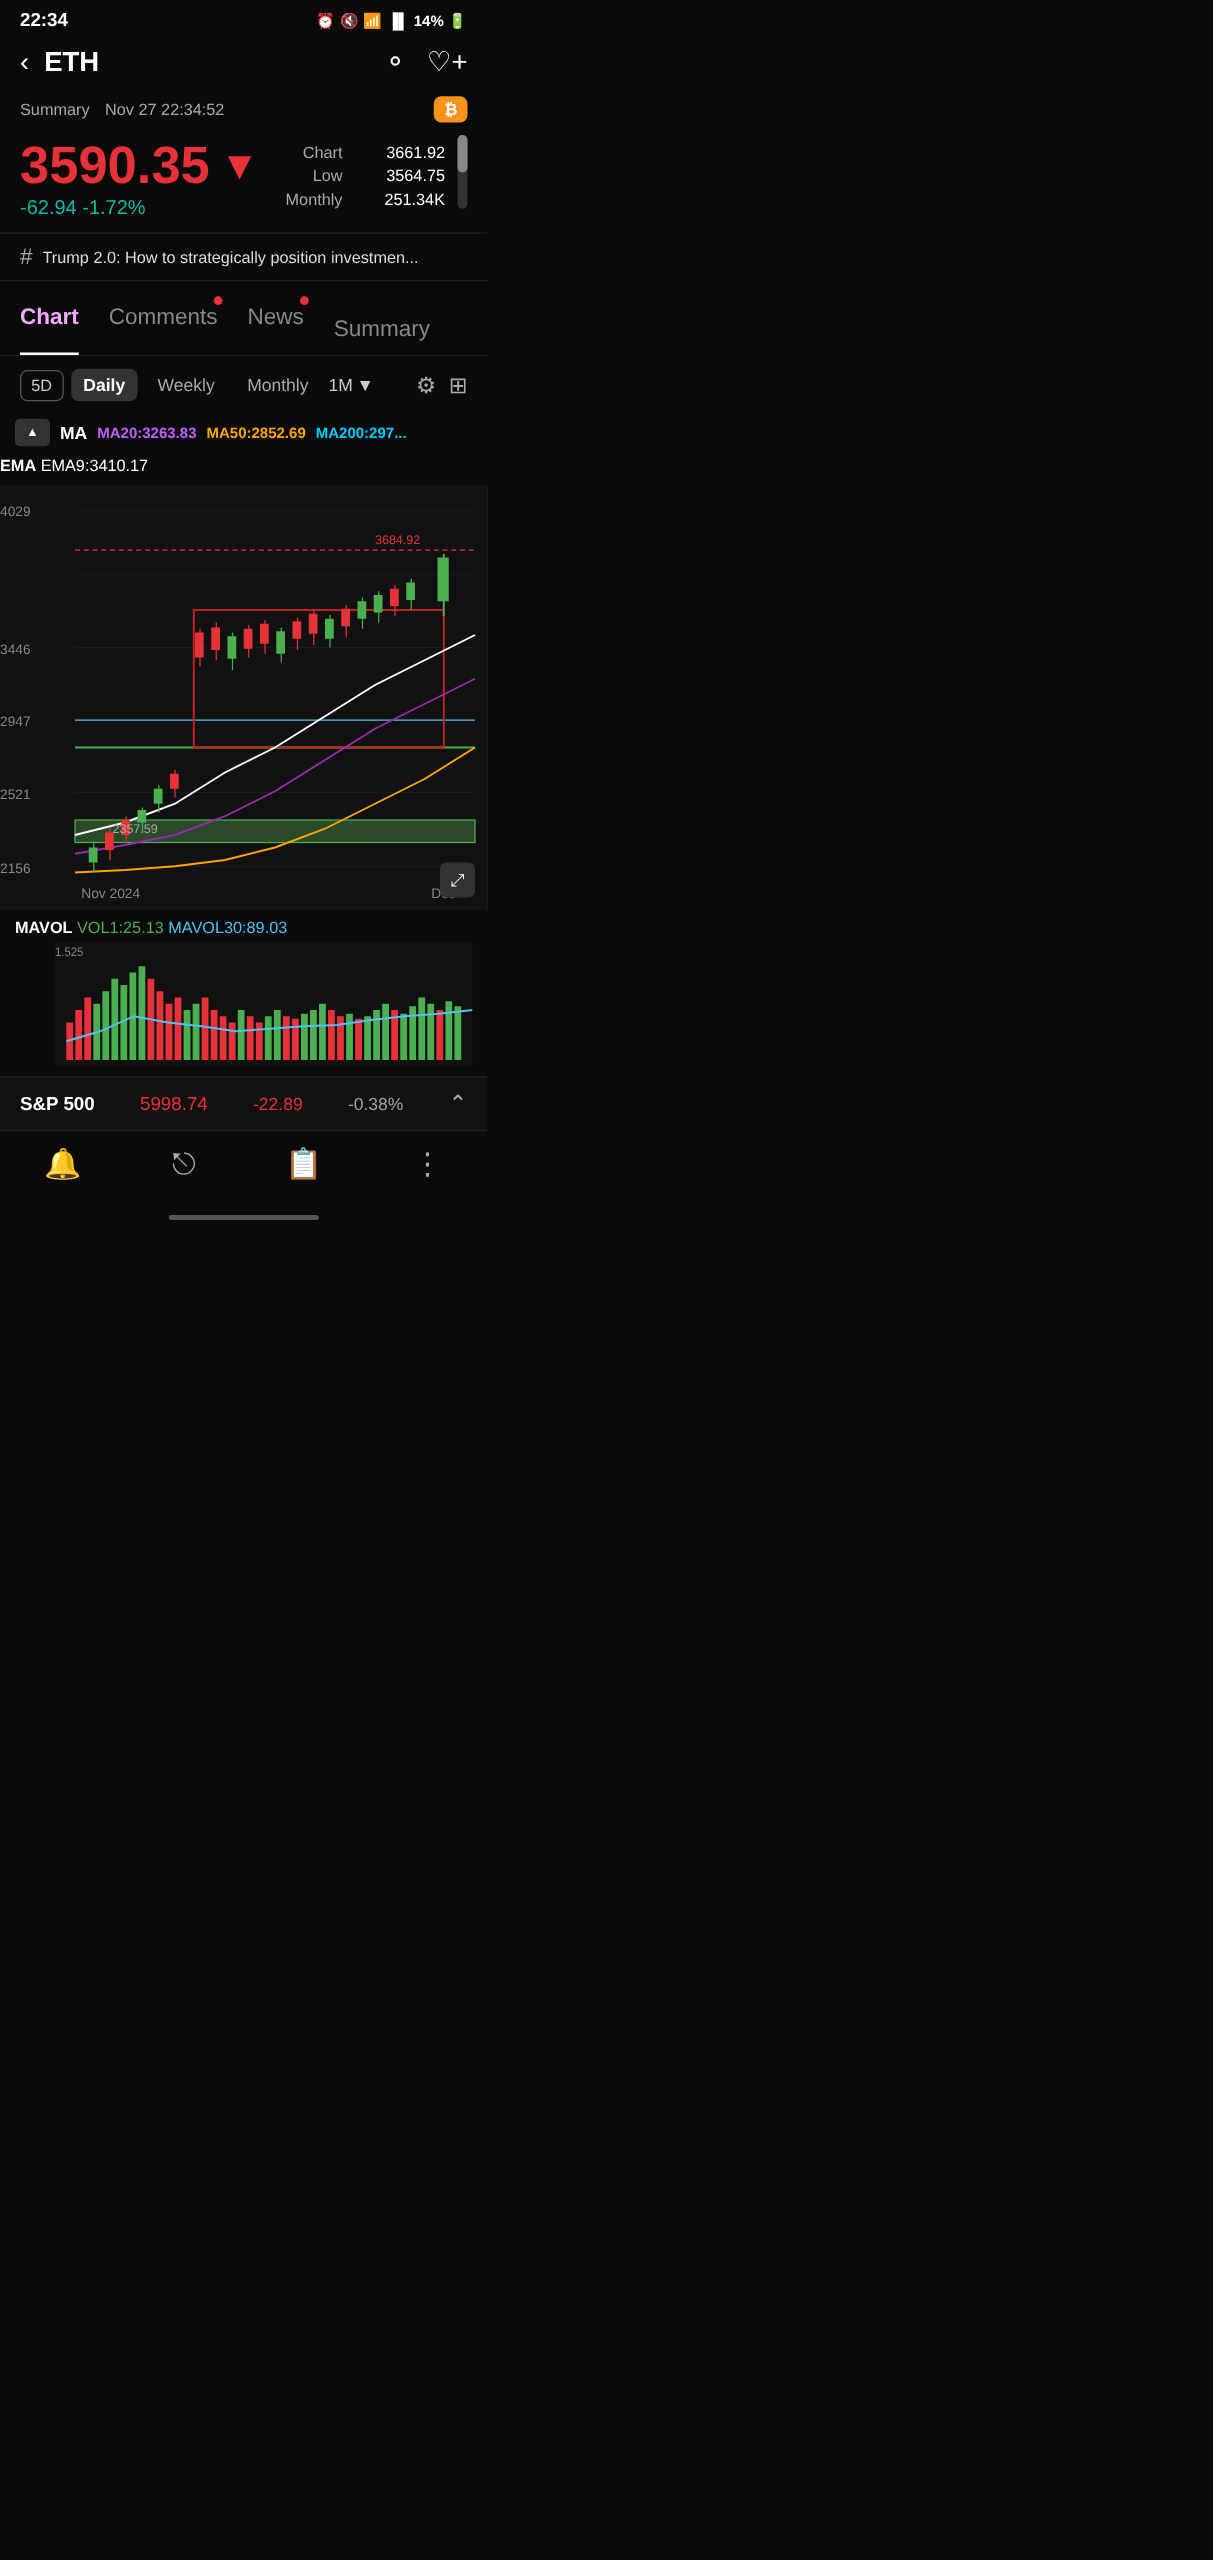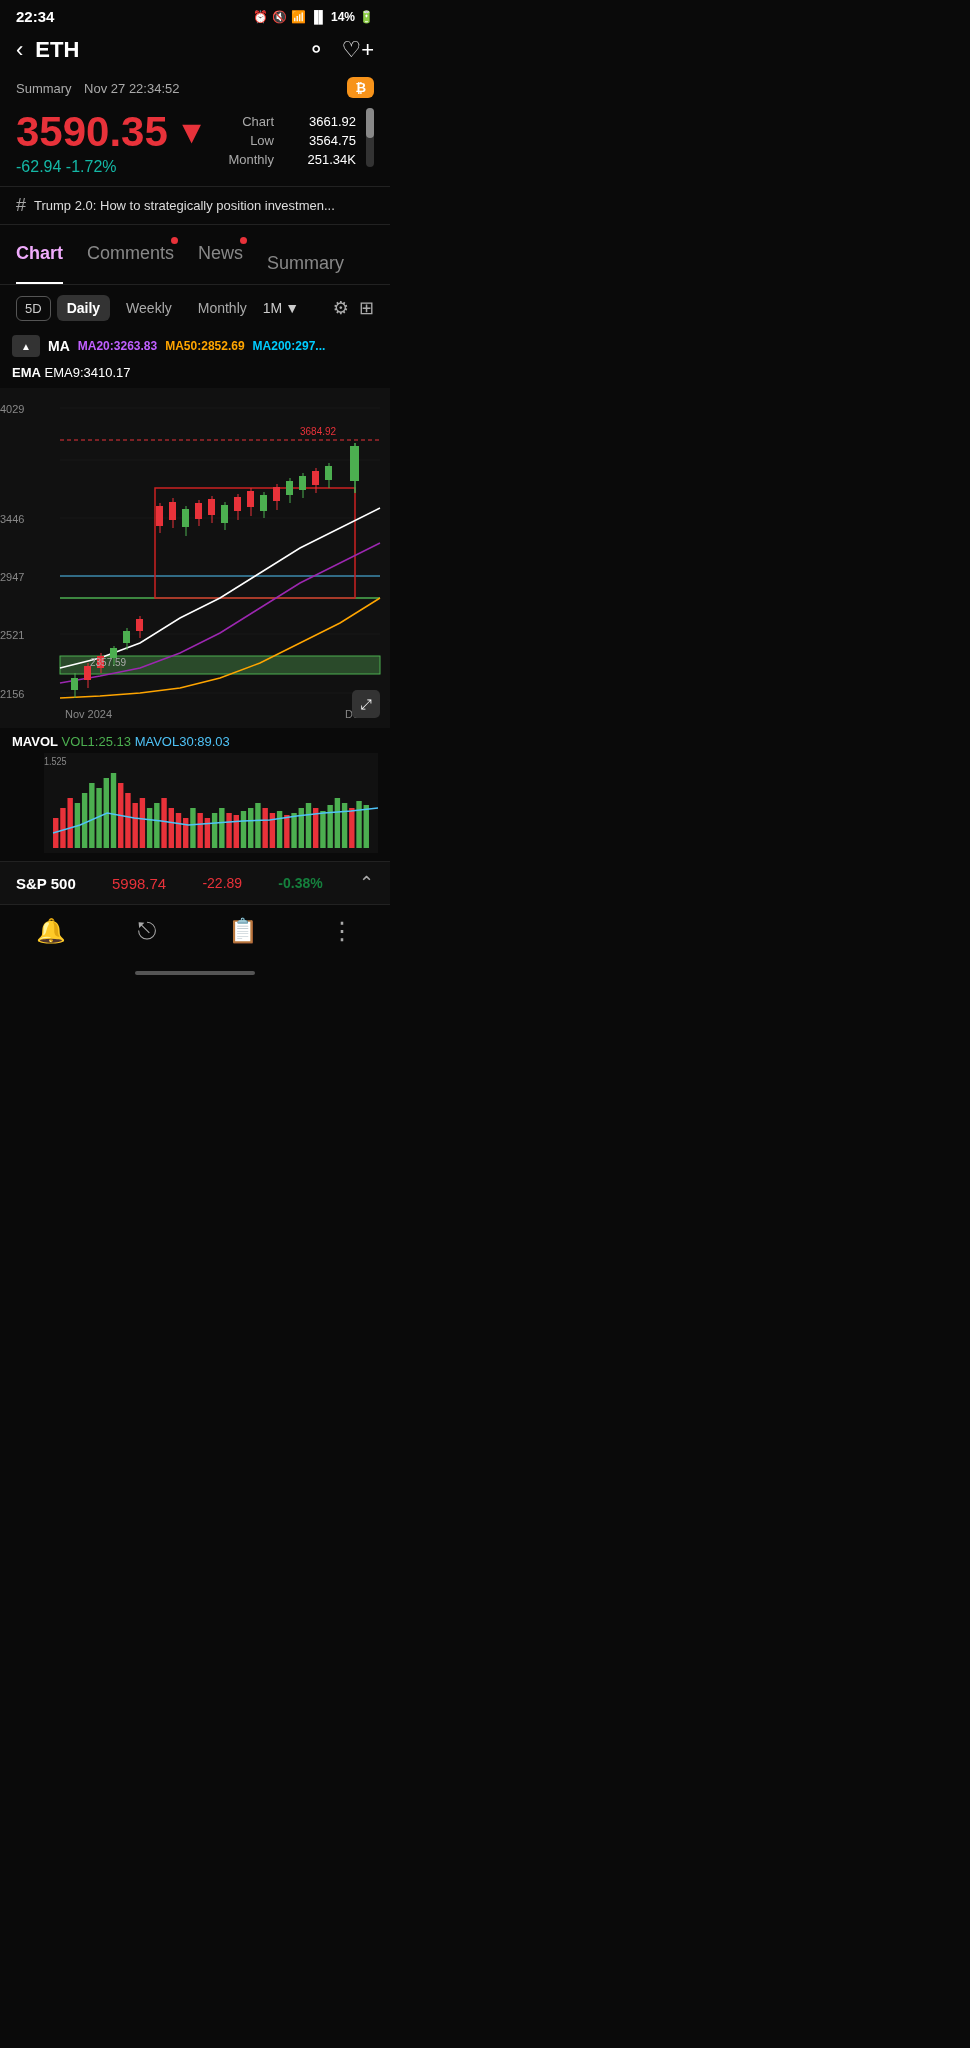--- a/index.html
+++ b/index.html
@@ -280,21 +280,21 @@
       color: #fff;
       font-weight: 600;
     }
     .ma-value { font-size: 12px; font-weight: 600; }
     .ma20 { color: #c060ff; }
     .ma50 { color: #ffa500; }
     .ma200 { color: #00ccff; }
 
     
     .ema-row {
-      padding: 2px 12px 8px;
+      padding: 2px 0 8px;
       font-size: 13px;
       color: #fff;
     }
     .ema-label { color: #fff; font-weight: 600; }
 
     
     .chart-area {
       position: relative;
       height: 340px;
       background: #b91c1c;
@@ -346,21 +346,21 @@
       padding: 10px 16px;
       display: flex;
       align-items: center;
       justify-content: space-between;
       border-top: 1px solid #222;
       margin-top: 8px;
     }
     .ticker-name { font-size: 15px; color: #fff; font-weight: 600; }
     .ticker-price { font-size: 15px; color: #e8323a; }
     .ticker-change1 { font-size: 14px; color: #e8323a; }
-    .ticker-change2 { font-size: 14px; color: #15803d; font-weight: bold; }
+    .ticker-change2 { font-size: 14px; color: #a3a3a3; }
     .chevron-up { color: #aaa; font-size: 18px; }
 
     
     .bottom-nav {
       display: flex;
       justify-content: space-around;
       align-items: center;
       padding: 12px 0 20px;
       background: #0a0a0a;
       border-top: 1px solid #222;

